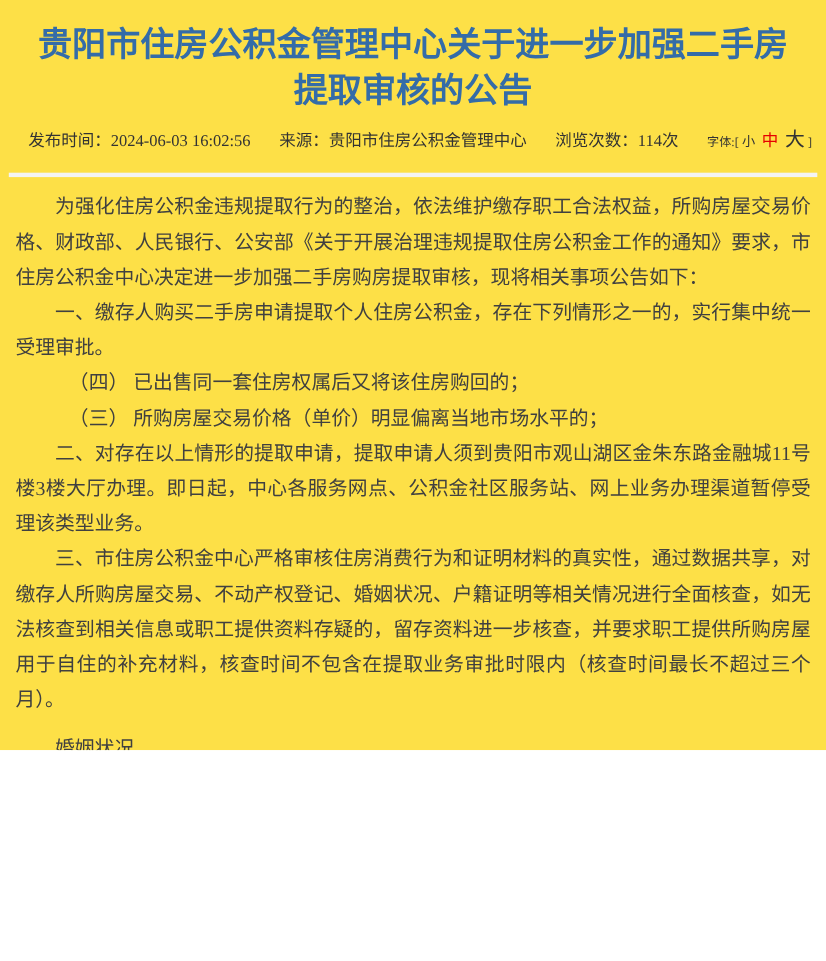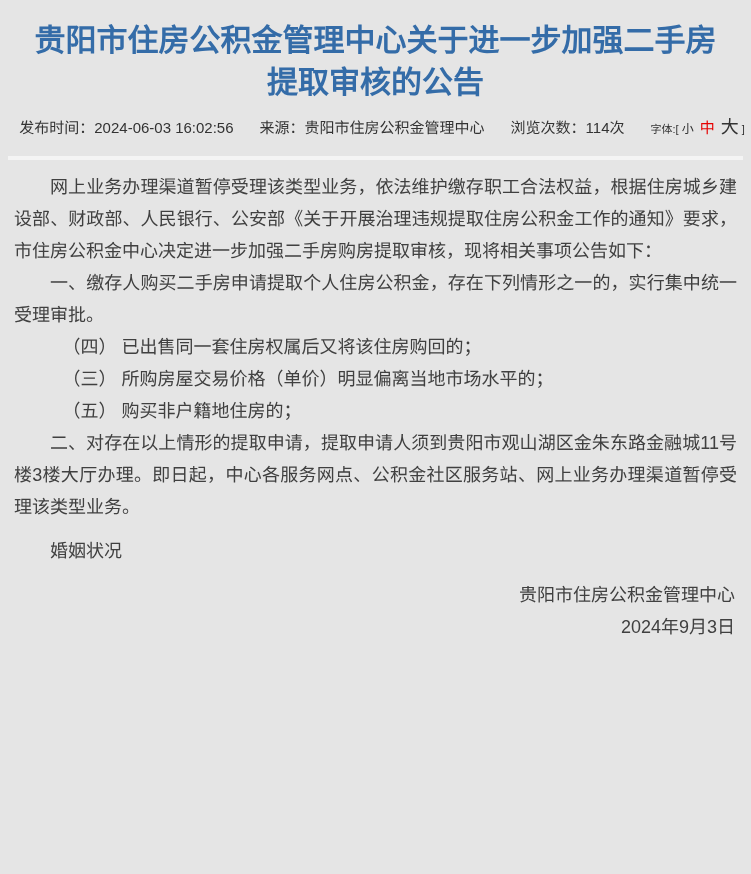--- a/index.html
+++ b/index.html
@@ -2,24 +2,24 @@
 <html lang="zh-CN"><head>
 <meta charset="utf-8">
 <style>
   html, body {
     margin: 0;
     padding: 0;
     background: #ffffff;
   }
   .page {
     width: 751px;
-    height: 874px;
-    background: #e5e5e5;
+    height: 682px;
+    background: #fde047;
     overflow: hidden;
-    font-family: Liberation Sans, sans-serif;
+    font-family: Liberation Serif, serif;
     position: relative;
   }
   
   .article-title {
     width: 700px;
     margin: 20px auto 10px;
     color: #346ca8;
     font-size: 31px;
     line-height: 42px;
     font-weight: bold;
@@ -103,30 +103,30 @@
 
   <h1 class="article-title">贵阳市住房公积金管理中心关于进一步加强二手房提取审核的公告</h1>
 
   <div class="meta-bar">
     <span class="meta-item">发布时间：2024-06-03 16:02:56</span><span class="meta-item">来源：贵阳市住房公积金管理中心</span><span class="meta-item">浏览次数：114次</span><span class="font-switch"><span class="bracket">字体:[</span><span class="font-small">小</span><span class="font-medium">中</span><span class="font-large">大</span><span class="bracket">]</span></span>
   </div>
 
   <div class="divider"></div>
 
   <div class="content">
-    <p>网上业务办理渠道暂停受理该类型业务，依法维护缴存职工合法权益，根据住房城乡建设部、财政部、人民银行、公安部《关于开展治理违规提取住房公积金工作的通知》要求，市住房公积金中心决定进一步加强二手房购房提取审核，现将相关事项公告如下：</p>
+    <p>为强化住房公积金违规提取行为的整治，依法维护缴存职工合法权益，所购房屋交易价格、财政部、人民银行、公安部《关于开展治理违规提取住房公积金工作的通知》要求，市住房公积金中心决定进一步加强二手房购房提取审核，现将相关事项公告如下：</p>
 
     <p>一、缴存人购买二手房申请提取个人住房公积金，存在下列情形之一的，实行集中统一受理审批。</p>
 
     <p class="list-item">（四） 已出售同一套住房权属后又将该住房购回的；</p>
     <p class="list-item">（三） 所购房屋交易价格（单价）明显偏离当地市场水平的；</p>
-    <p class="list-item">（五） 购买非户籍地住房的；</p>
 
     <p>二、对存在以上情形的提取申请，提取申请人须到贵阳市观山湖区金朱东路金融城11号楼3楼大厅办理。即日起，中心各服务网点、公积金社区服务站、网上业务办理渠道暂停受理该类型业务。</p>
 
+    <p>三、市住房公积金中心严格审核住房消费行为和证明材料的真实性，通过数据共享，对缴存人所购房屋交易、不动产权登记、婚姻状况、户籍证明等相关情况进行全面核查，如无法核查到相关信息或职工提供资料存疑的，留存资料进一步核查，并要求职工提供所购房屋用于自住的补充材料，核查时间不包含在提取业务审批时限内（核查时间最长不超过三个月）。</p>
 
     <p class="closing">婚姻状况</p>
   </div>
 
   <div class="signature-block">
     <div>贵阳市住房公积金管理中心</div>
     <div>2024年9月3日</div>
   </div>
 
 </div>

